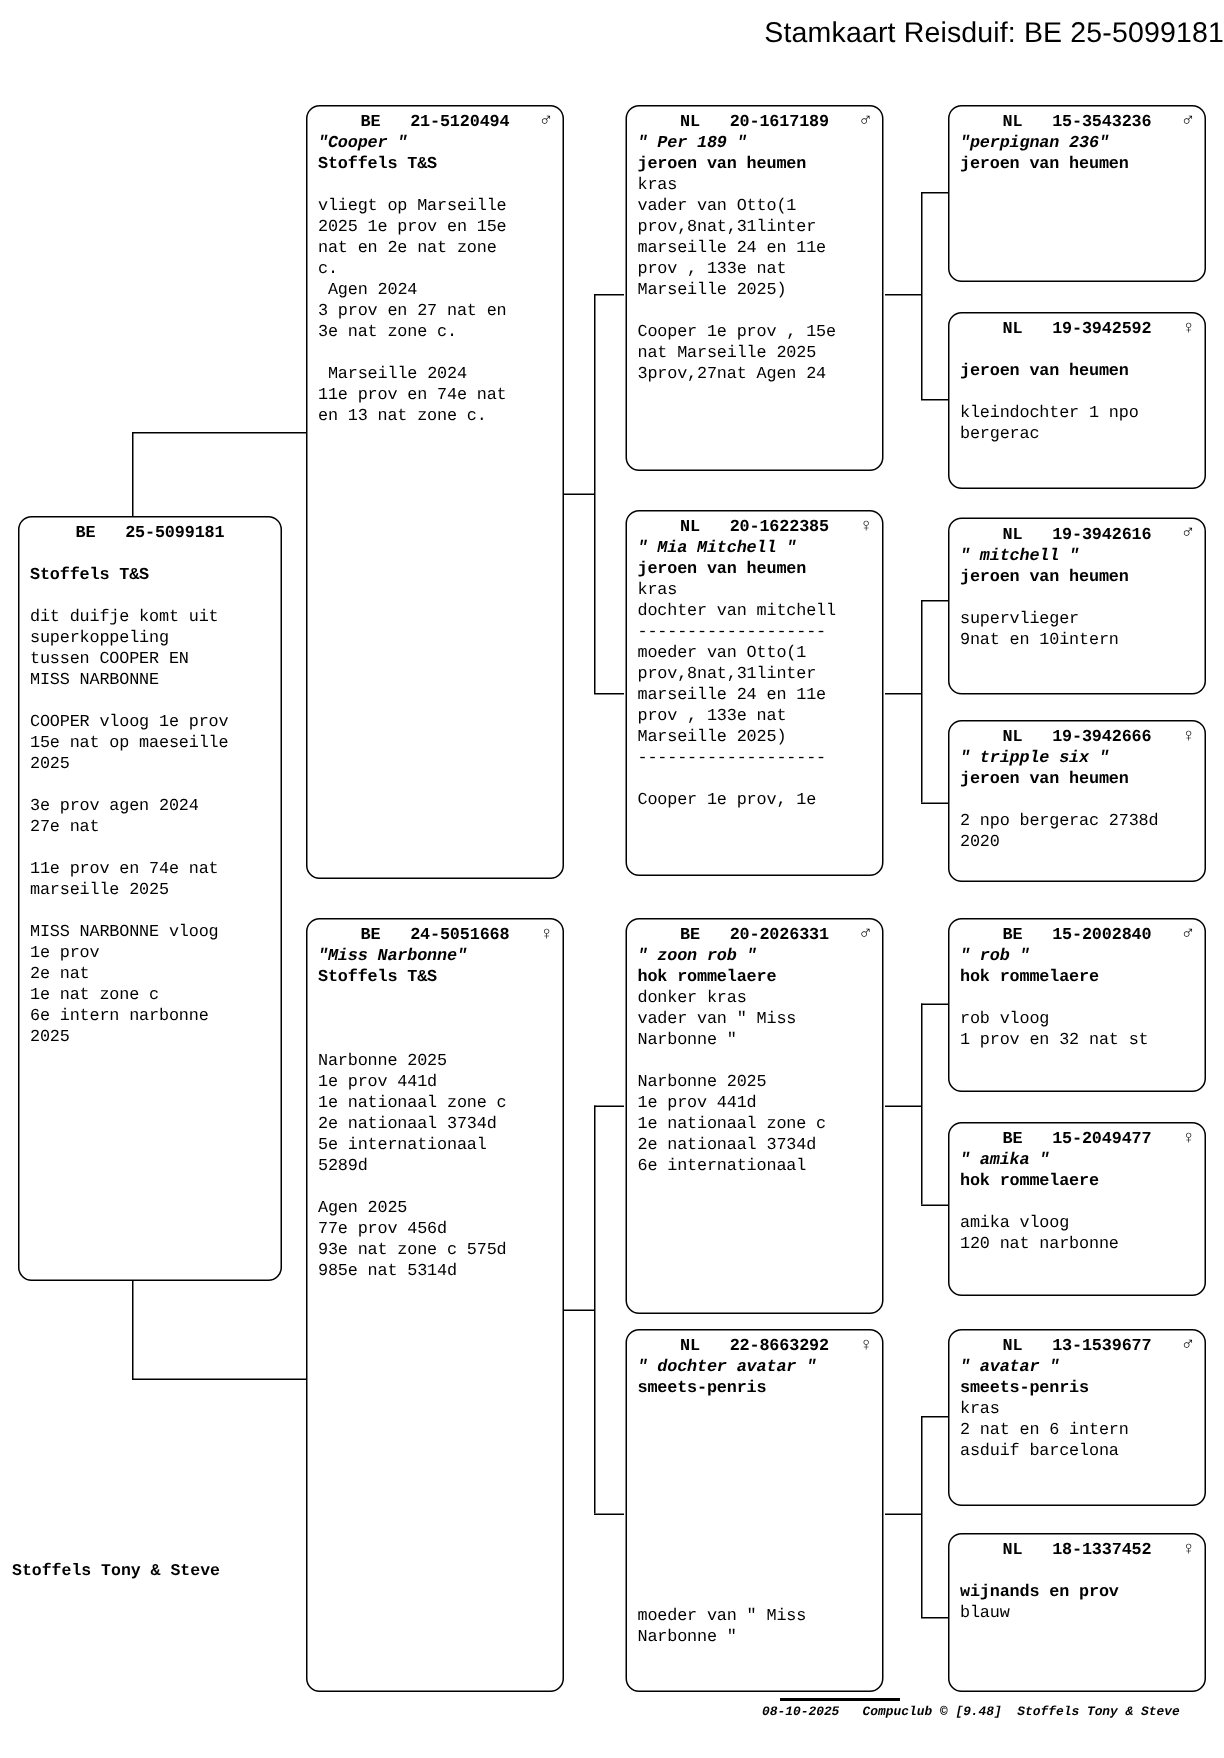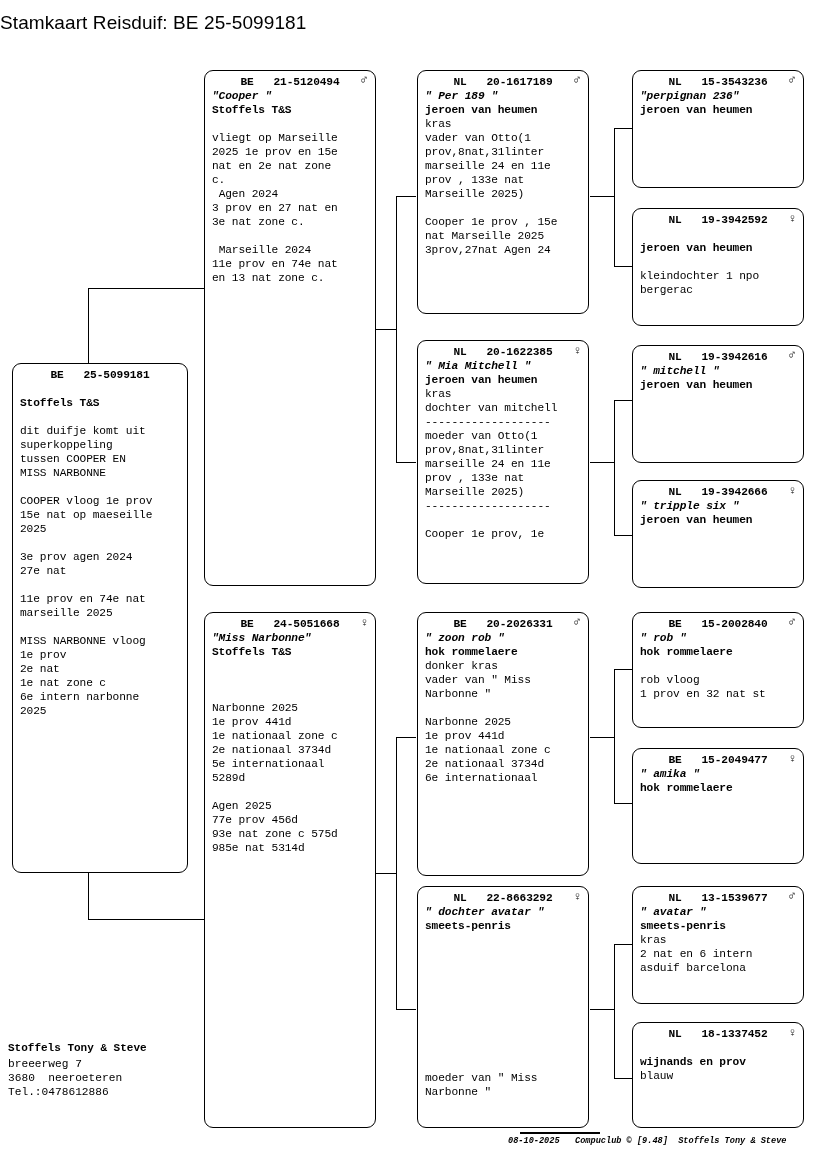--- a/index.html
+++ b/index.html
@@ -2,21 +2,21 @@
 <html><head>
 <meta charset="utf-8">
 <style>
   html,body{margin:0;padding:0;background:#ffffff;}
   body{
     width:816px;height:1172px;position:relative;overflow:hidden;
     font-family:"Liberation Mono","DejaVu Sans Mono",monospace;
     color:#000;
   }
   #page-title{
-    position:absolute;left:0;top:12px;width:816px;text-align:left;
+    position:absolute;left:0;top:12px;width:816px;text-align:right;
     font-family:"Liberation Sans","DejaVu Sans",sans-serif;
     font-size:19px;font-weight:400;letter-spacing:.1px;
   }
   .box{
     position:absolute;border:1.3px solid #000;border-radius:9px;
     background:#fff;box-sizing:border-box;overflow:hidden;
     padding:5px 7px 4px 7px;z-index:5;
   }
   .hdr{font-size:11.2px;font-weight:bold;line-height:13px;white-space:pre;letter-spacing:-0.1px;text-align:center;}
   .nick{font-size:11.2px;font-weight:bold;font-style:italic;line-height:14px;white-space:pre;letter-spacing:-0.1px;}
@@ -74,21 +74,21 @@
 <div class="ln lnh" style="left:614px;top:803px;width:18px;"></div>
 <div class="ln lnh" style="left:590px;top:737px;width:24px;"></div>
 
 <div class="ln lnv" style="left:614px;top:944px;height:134px;"></div>
 <div class="ln lnh" style="left:614px;top:944px;width:18px;"></div>
 <div class="ln lnh" style="left:614px;top:1078px;width:18px;"></div>
 <div class="ln lnh" style="left:590px;top:1009px;width:24px;"></div>
 
 <div class="ln lnh" style="left:520px;top:1132px;width:80px;height:1.6px;"></div>
 
-<div class="box" style="left:12px;top:363px;width:176px;height:510px;">
+<div class="box" style="left:12px;top:344px;width:176px;height:510px;">
   <div class="hdr">BE   25-5099181</div>
   <div class="gap"></div>
   <div class="own">Stoffels T&amp;S</div>
   <div class="gap"></div>
   <div class="body-txt">dit duifje komt uit
 superkoppeling
 tussen COOPER EN
 MISS NARBONNE
 
 COOPER vloog 1e prov
@@ -225,46 +225,52 @@
   <div class="body-txt">kleindochter 1 npo
 bergerac</div>
 </div>
 
 <div class="box" style="left:632px;top:345px;width:172px;height:118px;">
   <div class="sex m">♂</div>
   <div class="hdr">NL   19-3942616</div>
   <div class="nick">" mitchell "</div>
   <div class="own">jeroen van heumen</div>
   <div class="gap"></div>
+  <div class="body-txt">supervlieger
+9nat en 10intern</div>
 </div>
 
 <div class="box" style="left:632px;top:480px;width:172px;height:108px;">
   <div class="sex">♀</div>
   <div class="hdr">NL   19-3942666</div>
   <div class="nick">" tripple six "</div>
   <div class="own">jeroen van heumen</div>
   <div class="gap"></div>
+  <div class="body-txt">2 npo bergerac 2738d
+2020</div>
 </div>
 
 <div class="box" style="left:632px;top:612px;width:172px;height:116px;">
   <div class="sex m">♂</div>
   <div class="hdr">BE   15-2002840</div>
   <div class="nick">" rob "</div>
   <div class="own">hok rommelaere</div>
   <div class="gap"></div>
   <div class="body-txt">rob vloog
 1 prov en 32 nat st</div>
 </div>
 
 <div class="box" style="left:632px;top:748px;width:172px;height:116px;">
   <div class="sex">♀</div>
   <div class="hdr">BE   15-2049477</div>
   <div class="nick">" amika "</div>
   <div class="own">hok rommelaere</div>
   <div class="gap"></div>
+  <div class="body-txt">amika vloog
+120 nat narbonne</div>
 </div>
 
 <div class="box" style="left:632px;top:886px;width:172px;height:118px;">
   <div class="sex m">♂</div>
   <div class="hdr">NL   13-1539677</div>
   <div class="nick">" avatar "</div>
   <div class="own">smeets-penris</div>
   <div class="body-txt">kras
 2 nat en 6 intern
 asduif barcelona</div>
@@ -273,18 +279,15 @@
 <div class="box" style="left:632px;top:1022px;width:172px;height:106px;">
   <div class="sex">♀</div>
   <div class="hdr">NL   18-1337452</div>
   <div class="gap"></div>
   <div class="own">wijnands en prov</div>
   <div class="body-txt">blauw</div>
 </div>
 
 <div id="breeder">
   <div class="bname">Stoffels Tony &amp; Steve</div>
-  <div class="baddr">breeerweg 7
-3680  neeroeteren
-Tel.:0478612886</div>
 </div>
 
 <div id="footer">08-10-2025   Compuclub © [9.48]  Stoffels Tony &amp; Steve</div>
 
 </body></html>

